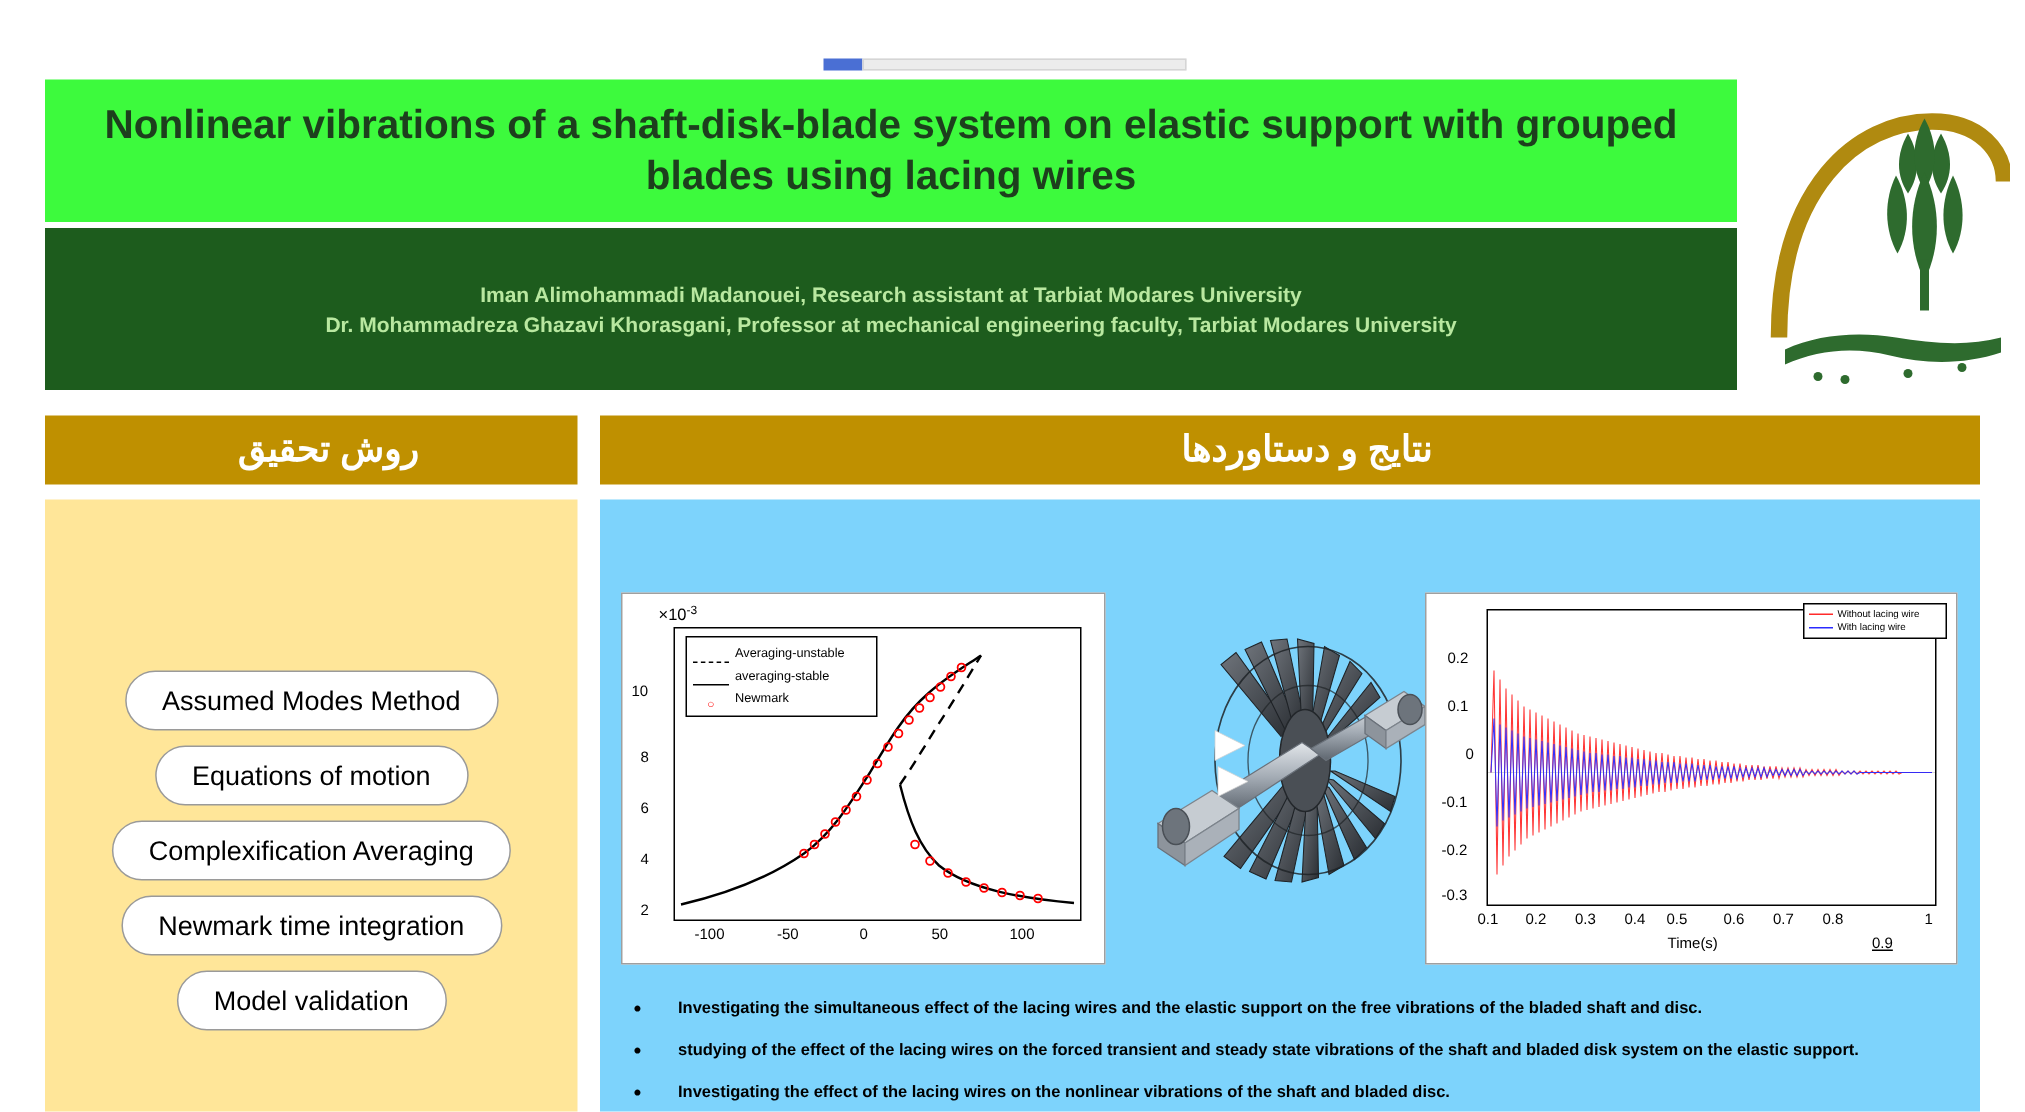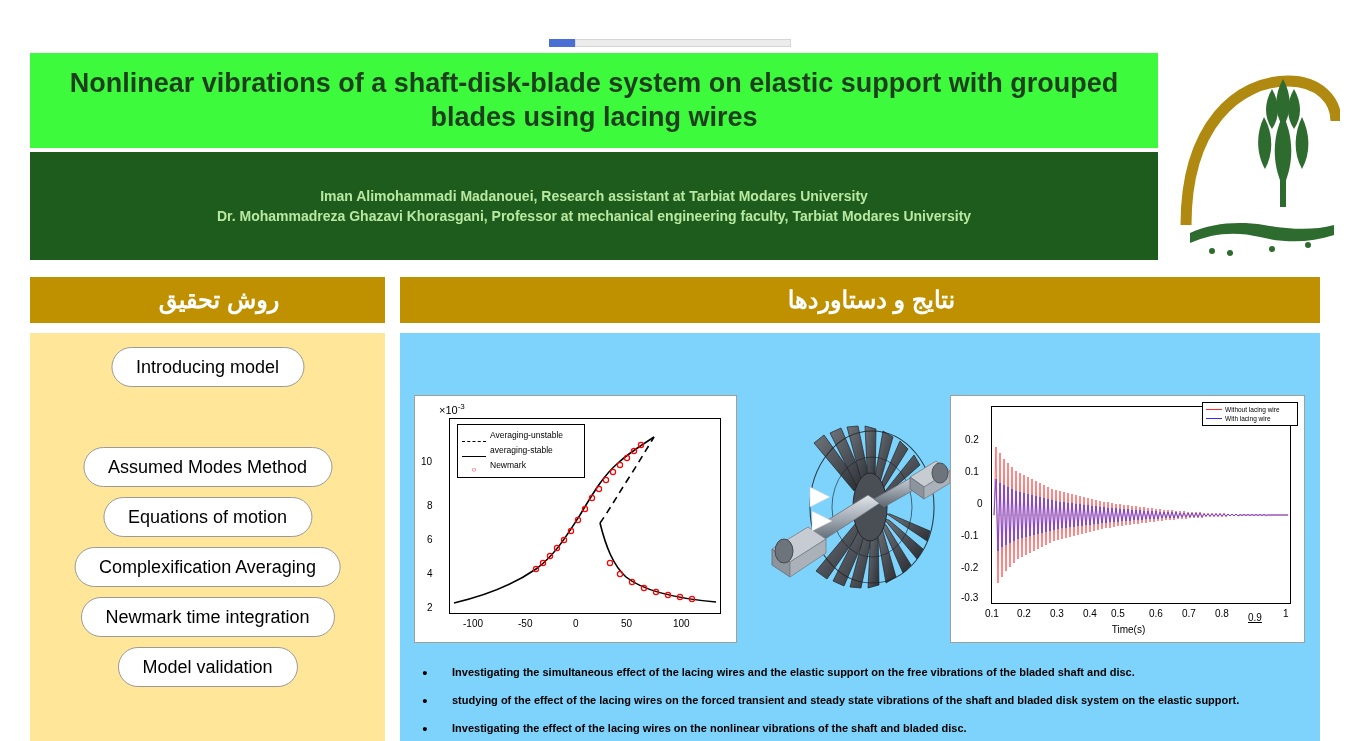--- a/index.html
+++ b/index.html
@@ -300,21 +300,20 @@
         <circle cx="62" cy="198" r="3"></circle>
         <circle cx="104" cy="194" r="3"></circle>
         <circle cx="140" cy="190" r="3"></circle>
       </g>
     </svg>
   </div>
 
   <div class="left-col">
     <div class="section-head">روش تحقیق</div>
     <div class="left-body">
-      <div class="pill" style="top:14px;">Introducing model</div>
       <div class="pill" style="top:114px;">Assumed Modes Method</div>
       <div class="pill" style="top:164px;">Equations of motion</div>
       <div class="pill" style="top:214px;">Complexification Averaging</div>
       <div class="pill" style="top:264px;">Newmark time integration</div>
       <div class="pill" style="top:314px;">Model validation</div>
     </div>
   </div>
 
   <div class="right-col">
     <div class="section-head">نتایج و دستاوردها</div>
@@ -528,21 +527,21 @@
         <div class="ytick" style="left:10px; top:196px;">-0.3</div>
 
         <div class="xtick" style="left:34px;  top:212px;">0.1</div>
         <div class="xtick" style="left:66px;  top:212px;">0.2</div>
         <div class="xtick" style="left:99px;  top:212px;">0.3</div>
         <div class="xtick" style="left:132px; top:212px;">0.4</div>
         <div class="xtick" style="left:160px; top:212px;">0.5</div>
         <div class="xtick" style="left:198px; top:212px;">0.6</div>
         <div class="xtick" style="left:231px; top:212px;">0.7</div>
         <div class="xtick" style="left:264px; top:212px;">0.8</div>
-        <div class="xtick" style="left:297px; top:216px;text-decoration:underline;">0.9</div>
+        <div class="xtick" style="left:297px; top:228px;text-decoration:underline;">0.9</div>
         <div class="xtick" style="left:332px; top:212px;">1</div>
 
         <div class="xlabel">Time(s)</div>
       </div>
 
       <div class="bullets">
         <div class="bullet">
           <div class="dot">•</div>
           <div class="txt">Investigating the simultaneous effect of the lacing wires and the elastic support on the free vibrations of the bladed shaft and disc.</div>
         </div>

